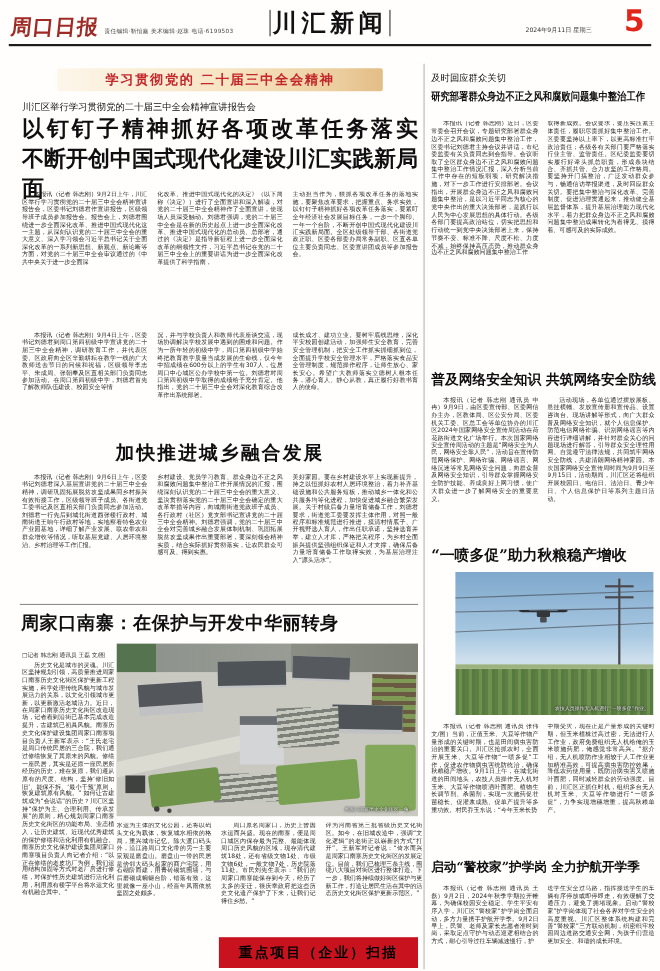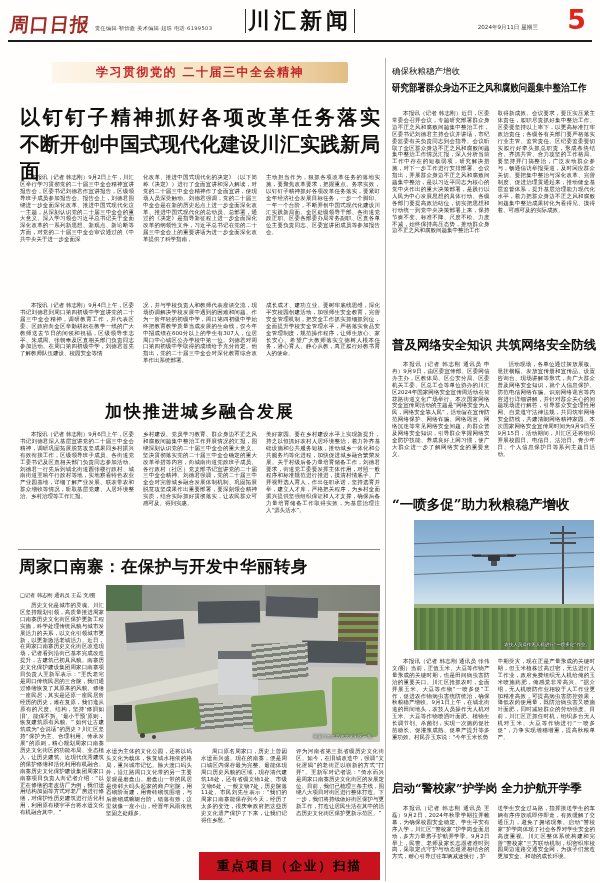--- a/index.html
+++ b/index.html
@@ -108,20 +108,21 @@
   <div class="pagenum">5</div>
   <div class="header-rule"></div>
 
   <div class="vdivider"></div>
   <div class="hdivider"></div>
 
   <div class="banner">
     <span class="txt">学习贯彻党的 二十届三中全会精神</span>
   </div>
 
+  <div class="kicker">川汇区举行学习贯彻党的二十届三中全会精神宣讲报告会</div>
   <div class="headline">
     <div class="line">以钉钉子精神抓好各项改革任务落实</div>
     <div class="line">不断开创中国式现代化建设川汇实践新局面</div>
   </div>
   <div class="cols" style="left:20px; top:174px; width:360px; height:92px;">
     <div class="col ind">本报讯（记者 韩志刚）9月2日上午，川汇区举行学习贯彻党的二十届三中全会精神宣讲报告会，区委书记刘德君作宣讲报告，区级领导班子成员参加报告会。报告会上，刘德君围绕进一步全面深化改革、推进中国式现代化这一主题，从深刻认识党的二十届三中全会的重大意义、深入学习领会习近平总书记关于全面深化改革的一系列新思想、新观点、新论断等方面，对党的二十届三中全会审议通过的《中共中央关于进一步全面深</div>
     <div class="col">化改革、推进中国式现代化的决定》（以下简称《决定》）进行了全面宣讲和深入解读，对党的二十届三中全会精神作了全面宣讲，使现场人员深受触动。刘德君强调，党的二十届三中全会是在新的历史起点上进一步全面深化改革、推进中国式现代化的总动员、总部署，通过的《决定》是指导新征程上进一步全面深化改革的纲领性文件，习近平总书记在党的二十届三中全会上的重要讲话为进一步全面深化改革提供了科学指南，</div>
     <div class="col">主动担当作为，狠抓各项改革任务的落地实施，要聚焦改革要求，把握重点、务求实效，以钉钉子精神抓好各项改革任务落实，要紧盯全年经济社会发展目标任务，一步一个脚印、一年一个台阶，不断开创中国式现代化建设川汇实践新局面。全区处级领导干部、各街道党政正职、区委各部委办局常务副职、区直各单位主要负责同志、区委宣讲团成员等参加报告会。</div>
   </div>
 
@@ -165,21 +166,21 @@
   <div class="cols feat-cols">
     <div class="col c1">水运为主体的文化公园，还将以码头文化为载体，恢复城水相依的格局，重兴城市记忆。除大渡口码头外，沿江路周口文化带的另一主要景观是磨盘山。磨盘山一带的民居是傍邻大码头起家的商户宅院，用石砌阶而建，用青砖砌筑围墙，与后磨砌成蜿蜒台阶，错落有致，这里就像一座小山，经百年风雨依然坚固之处颇多。</div>
     <div class="col c2 ind">周口原名周家口，历史上曾因水运而兴盛。现在的南寨，便是周口城区内保存最为完整、最能体现周口历史风貌的区域，现存清代建筑18处，还有省级文物1处、市级文物6处，一般文物7处，历史院落11处。市民刘先生表示：“我们的周家口南寨能保存到今天，经历了太多的变迁，很庆幸政府把这些历史文化遗产保护了下来，让我们记得住乡愁。”</div>
     <div class="col c3">评为河南省第三批省级历史文化街区。如今，在旧城改造中，强调“文化逻辑”的老街正以崭新的方式“打开”。王新军对记者说：“倚水而兴是周家口南寨历史文化街区的发展定位。目前，我们已梳理三条主线，围绕八大项目对街区进行整体打造。下一步，我们将持续做好街区保护与更新工作，打造让居民生活在其中的活态历史文化街区保护更新示范区。”</div>
   </div>
 
   <div class="redbox">
     <span class="txt">重点项目（企业）扫描</span>
   </div>
 
-  <div class="r-kicker">确保秋粮稳产增收</div>
+  <div class="r-kicker">及时回应群众关切</div>
   <div class="r-headline">研究部署群众身边不正之风和腐败问题集中整治工作</div>
   <div class="cols" style="left:392px; top:110px; width:203px; height:222px; gap:8px;">
     <div class="col ind">本报讯（记者 韩志刚）近日，区委常委会召开会议，专题研究部署群众身边不正之风和腐败问题集中整治工作，区委书记刘德君主持会议并讲话，市纪委监委有关负责同志到会指导。会议听取了全区群众身边不正之风和腐败问题集中整治工作情况汇报，深入分析当前工作中存在的短板弱项，研究解决措施，对下一步工作进行安排部署。会议指出，开展群众身边不正之风和腐败问题集中整治，是以习近平同志为核心的党中央作出的重大决策部署，是践行以人民为中心发展思想的具体行动。各级各部门要提高政治站位，切实把思想和行动统一到党中央决策部署上来，保持节奏不变、标准不降、尺度不松、力度不减，始终保持高压态势，推动群众身边不正之风和腐败问题集中整治工作</div>
     <div class="col">取得新成效。会议要求，要压实压紧主体责任，履职尽责抓好集中整治工作。区委要坚持以上率下，以更高标准扛牢政治责任；各级各有关部门要严格落实行业主管、监管责任。区纪委监委要切实履行好牵头抓总职责，形成条块结合、齐抓共管、合力攻坚的工作格局。要坚持开门搞整治，广泛发动群众参与，畅通信访举报渠道，及时回应群众关切。要把集中整治与深化改革、完善制度、促进治理贯通起来，推动健全基层监督体系，提升基层治理能力现代化水平，着力把群众身边不正之风和腐败问题集中整治成果转化为看得见、摸得着、可感可及的实际成效。</div>
   </div>
 
   <div class="r-head" style="top:337px; font-size:12.5px;">普及网络安全知识 共筑网络安全防线</div>
   <div class="cols" style="left:392px; top:361px; width:203px; height:130px; gap:8px;">
     <div class="col ind">本报讯（记者 韩志刚 通讯员 申冉）9月9日，由区委宣传部、区委网信办主办，区教体局、区公安分局、区委机关工委、区总工会等单位协办的川汇区2024年国家网络安全宣传周活动在荷花路街道文化广场举行。本次国家网络安全宣传周活动的主题是“网络安全为人民，网络安全靠人民”，活动旨在宣传防范网络保护、网络诈骗、网络谣言、网络沉迷等常见网络安全问题，向群众普及网络安全知识，引导群众掌握网络安全防护技能、养成良好上网习惯，使广大群众进一步了解网络安全的重要意义。</div>
     <div class="col ind">活动现场，各单位通过摆放展板、悬挂横幅、发放宣传册和宣传品、设置咨询台、现场讲解等形式，向广大群众普及网络安全知识，就个人信息保护、防范电信网络诈骗、识别网络谣言等内容进行详细讲解，并针对群众关心的问题现场进行解答，引导群众安全理性用网、自觉遵守法律法规，共同筑牢网络安全防线，共建清朗网络精神家园。本次国家网络安全宣传周时间为9月9日至9月15日，活动期间，川汇区还将组织开展校园日、电信日、法治日、青少年日、个人信息保护日等系列主题日活动。</div>

